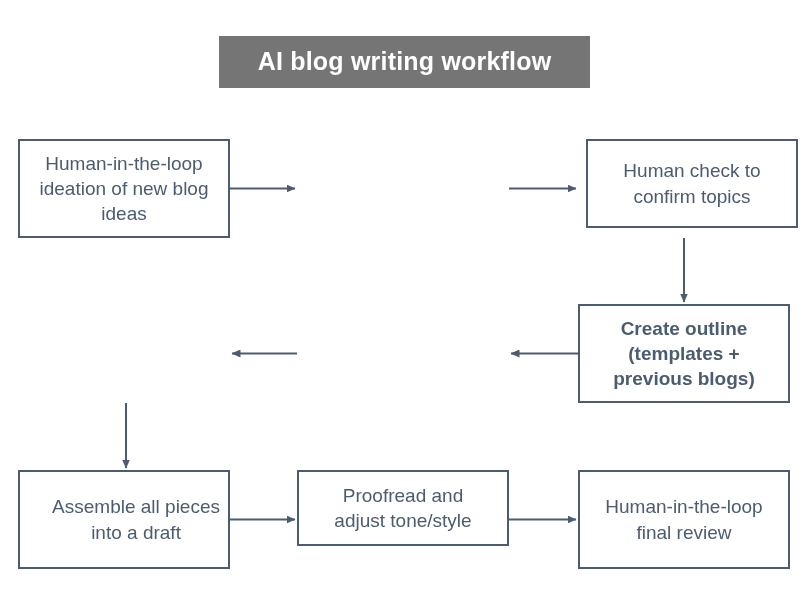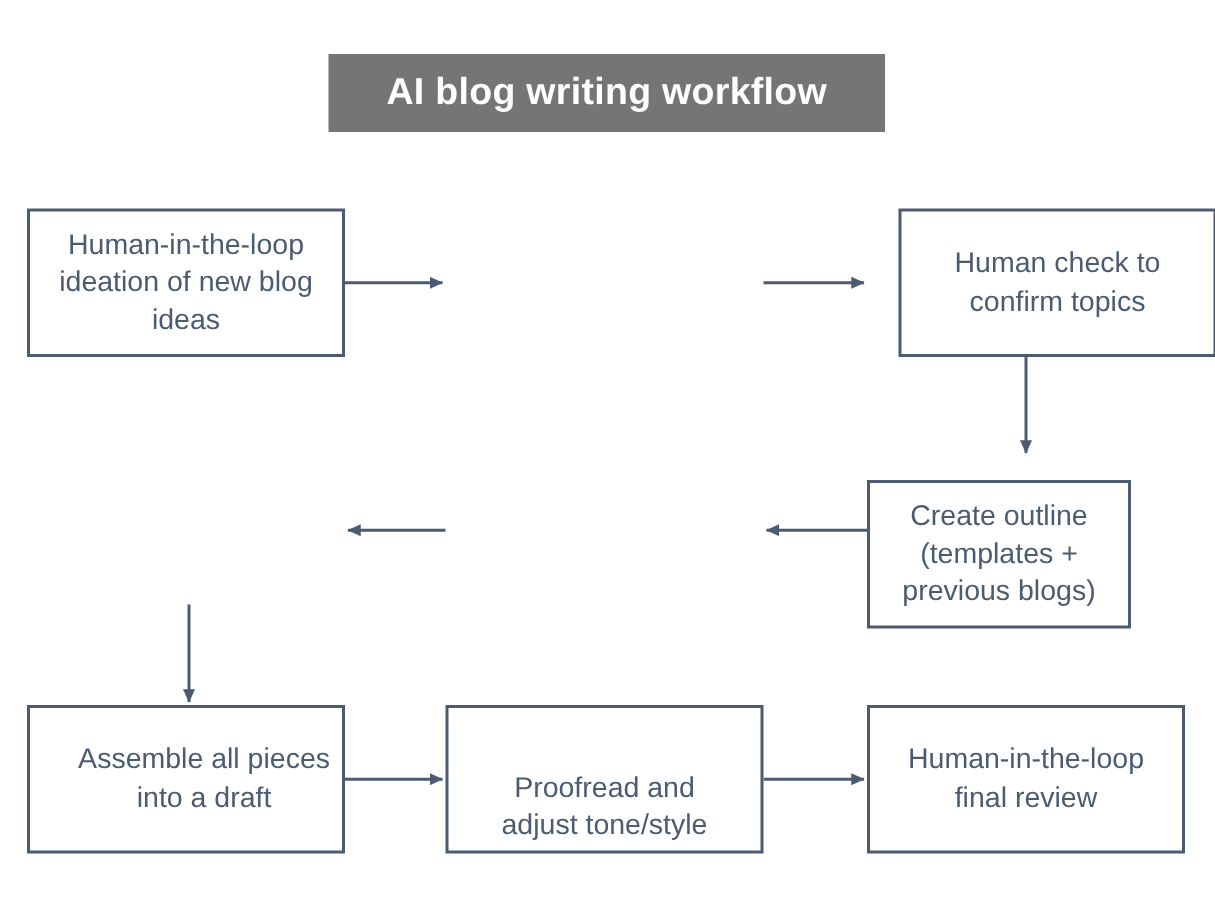--- a/index.html
+++ b/index.html
@@ -50,28 +50,28 @@
   .node .node-label {
     color: #4c5c70;
     font-size: 19px;
     line-height: 1.32;
     text-align: center;
     white-space: pre-line;
   }
   
   #node-1 { left: 18px;  top: 139px; width: 212px; height: 99px; }
   #node-2 { left: 297px; top: 139px; width: 212px; height: 99px; }
-  #node-3 { left: 599px; top: 139px; width: 212px; height: 99px; }
+  #node-3 { left: 586px; top: 139px; width: 212px; height: 89px; }
   
   #node-4 { left: 18px;  top: 304px; width: 212px; height: 99px; }
   #node-5 { left: 297px; top: 304px; width: 212px; height: 99px; }
-  #node-6 { left: 578px; top: 320px; width: 176px; height: 99px; }
+  #node-6 { left: 578px; top: 304px; width: 212px; height: 99px; font-weight: bold; }
   
   #node-7 { left: 18px;  top: 470px; width: 212px; height: 99px; justify-content: flex-end; }
-  #node-8 { left: 297px; top: 470px; width: 212px; height: 99px; align-items: flex-end; }
+  #node-8 { left: 297px; top: 470px; width: 212px; height: 76px; }
   #node-9 { left: 578px; top: 470px; width: 212px; height: 99px; }
 
   #connectors {
     position: absolute;
     left: 0;
     top: 0;
     width: 810px;
     height: 607px;
     pointer-events: none;
   }

